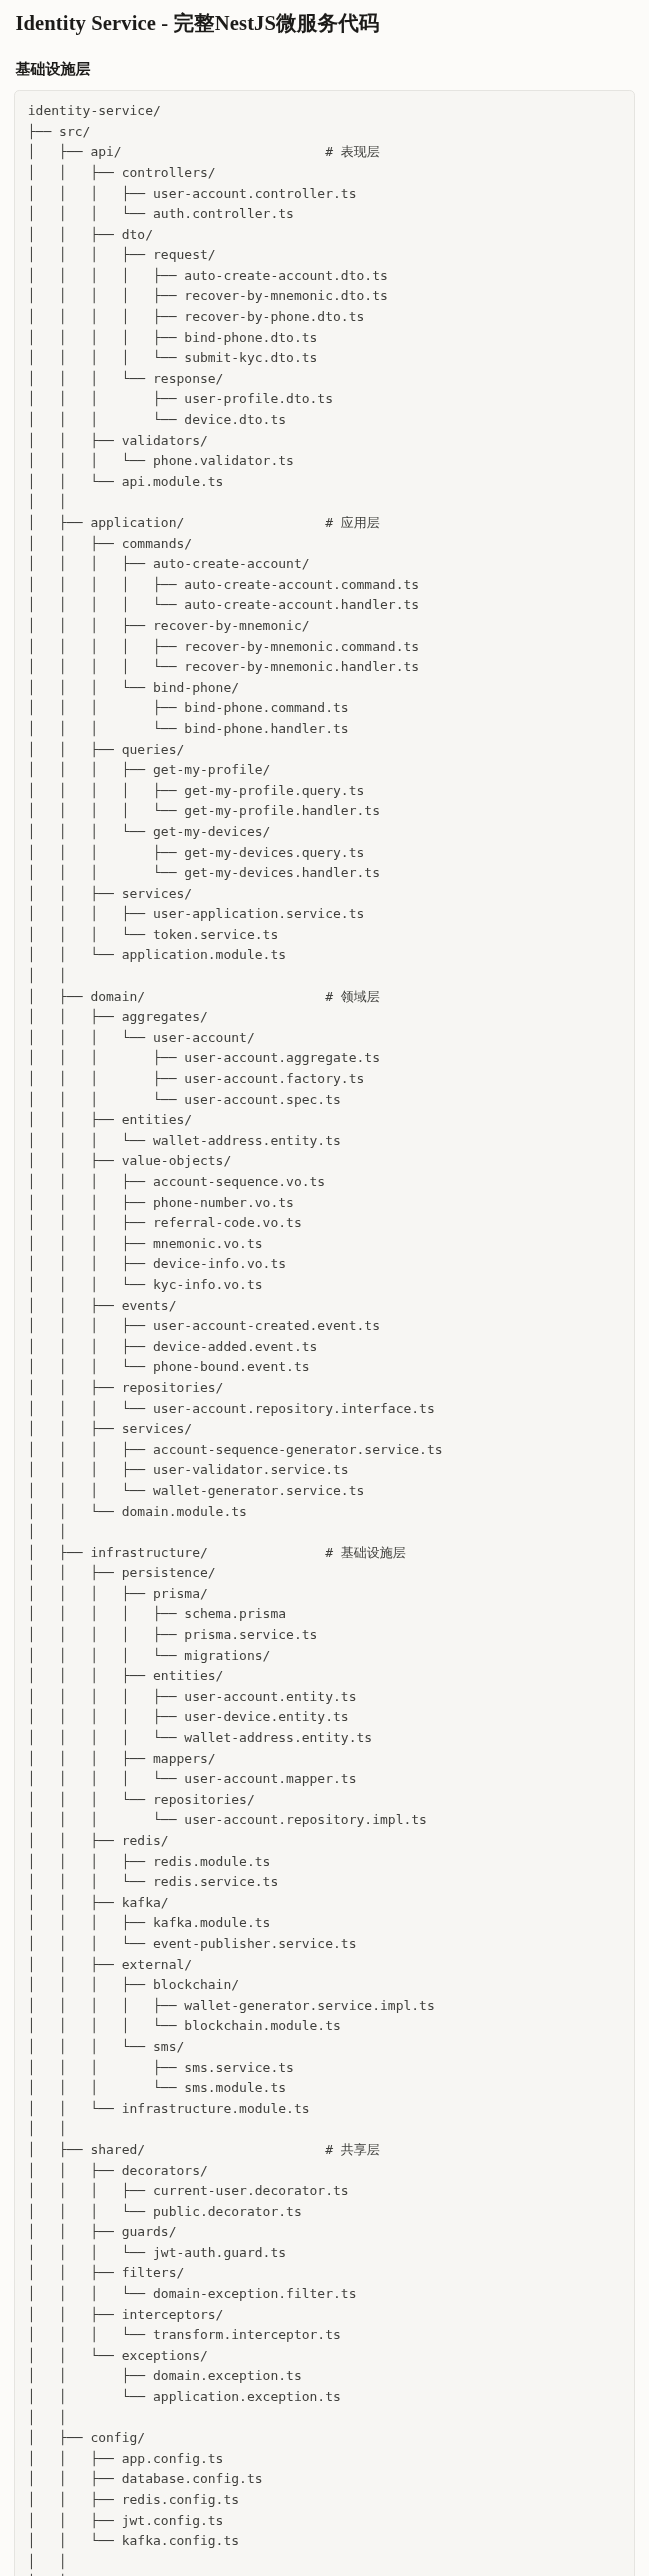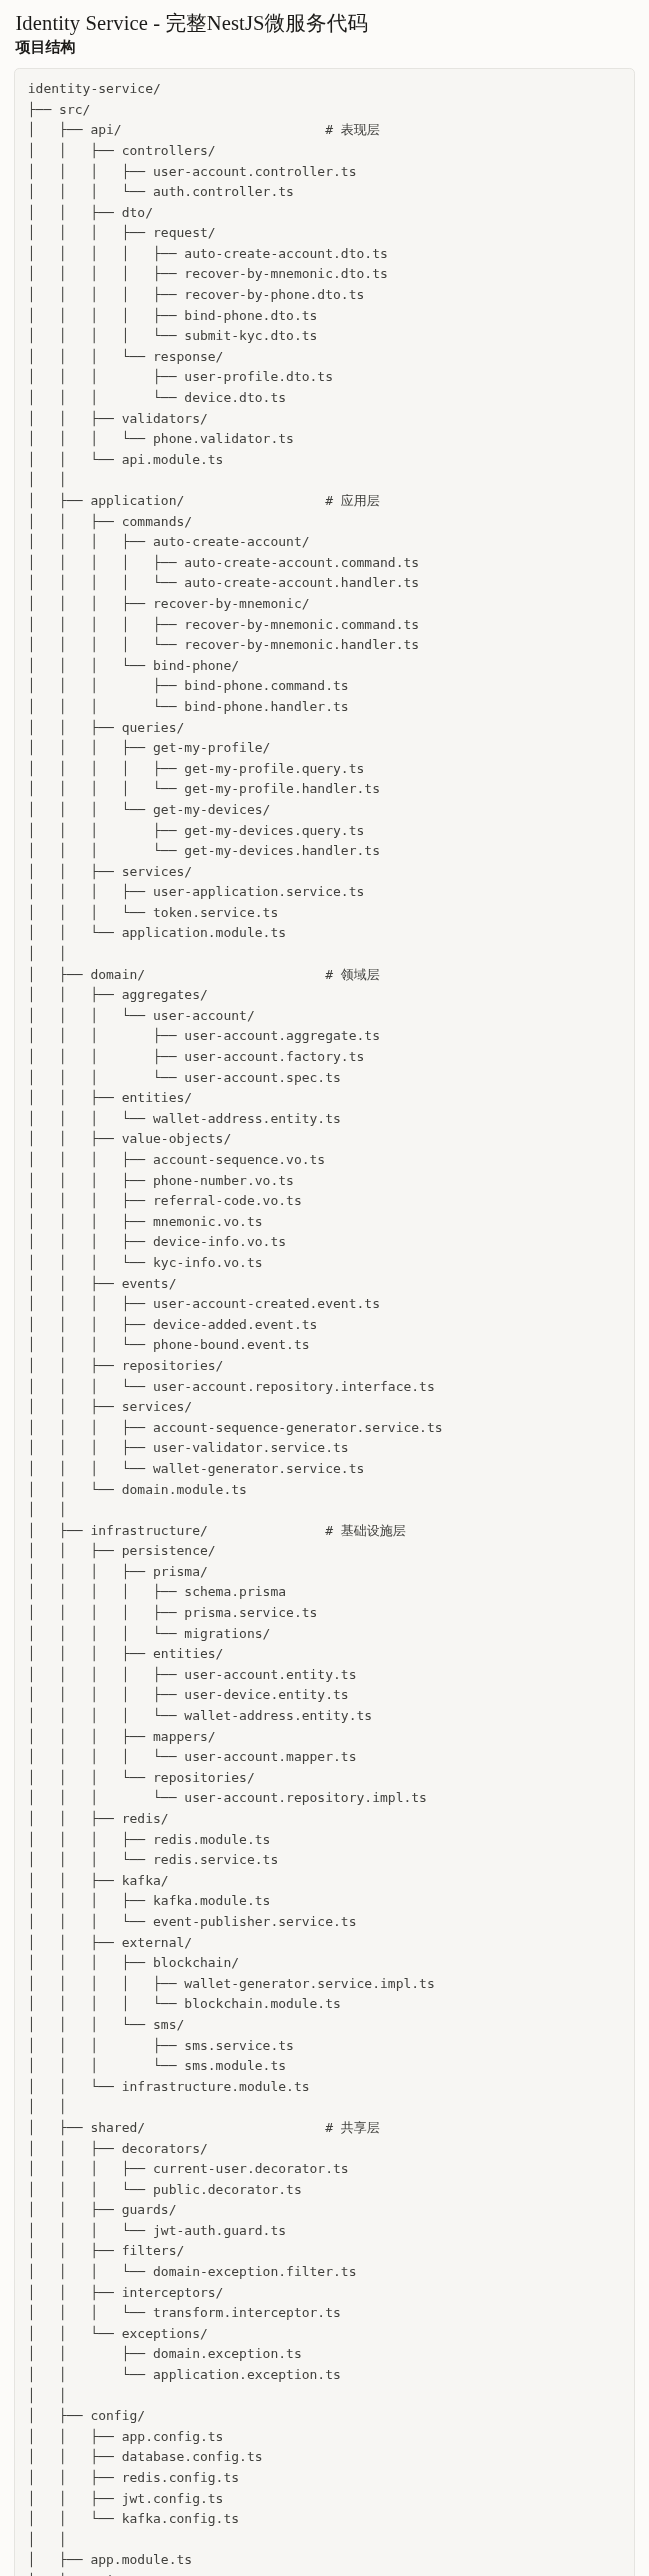--- a/index.html
+++ b/index.html
@@ -15,23 +15,23 @@
     width:649px;
     min-height:3043px;
     background:var(--page-bg);
     font-family:"Liberation Sans",sans-serif;
   }
   .page{padding:11.3px 14.4px 12.4px 14.4px;}
   .doc-title{
     font-family:"Liberation Serif","DejaVu Serif",serif;
     font-size:20.6px;
     line-height:1.25;
-    font-weight:400;
+    font-weight:700;
     color:var(--heading-color);
-    margin:0 0 0 1px;
+    margin:0 0 22px 1px;
     letter-spacing:0.1px;
   }
   .section-heading{
     font-size:15px;
     line-height:1.3;
     font-weight:700;
     color:var(--heading-color);
     margin:0 0 11.3px 1px;
   }
   .code-block{
@@ -49,21 +49,21 @@
     color:var(--code-text);
     white-space:pre;
   }
 </style>
 </head>
 <body>
 
 <div class="page">
   <h1 class="doc-title">Identity Service - 完整NestJS微服务代码</h1>
 
-  <p class="section-heading">项目结构</p>
+  <p class="section-heading">基础设施层</p>
 
   <div class="code-block">
     <pre class="tree">identity-service/
 ├── src/
 │   ├── api/                          # 表现层
 │   │   ├── controllers/
 │   │   │   ├── user-account.controller.ts
 │   │   │   └── auth.controller.ts
 │   │   ├── dto/
 │   │   │   ├── request/

